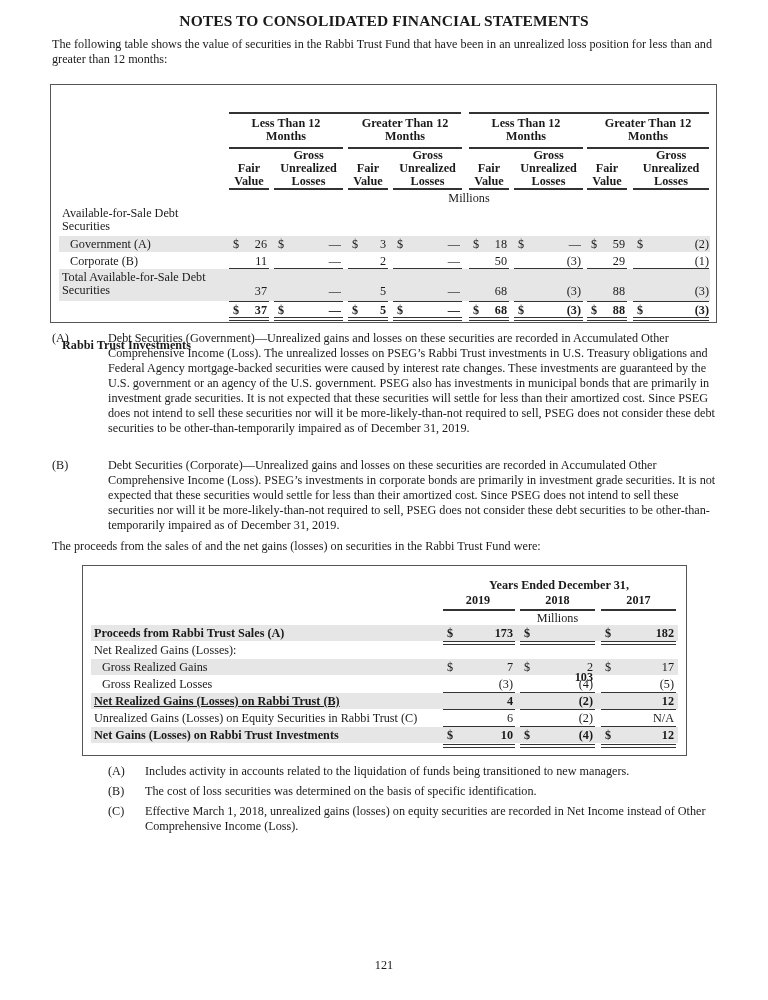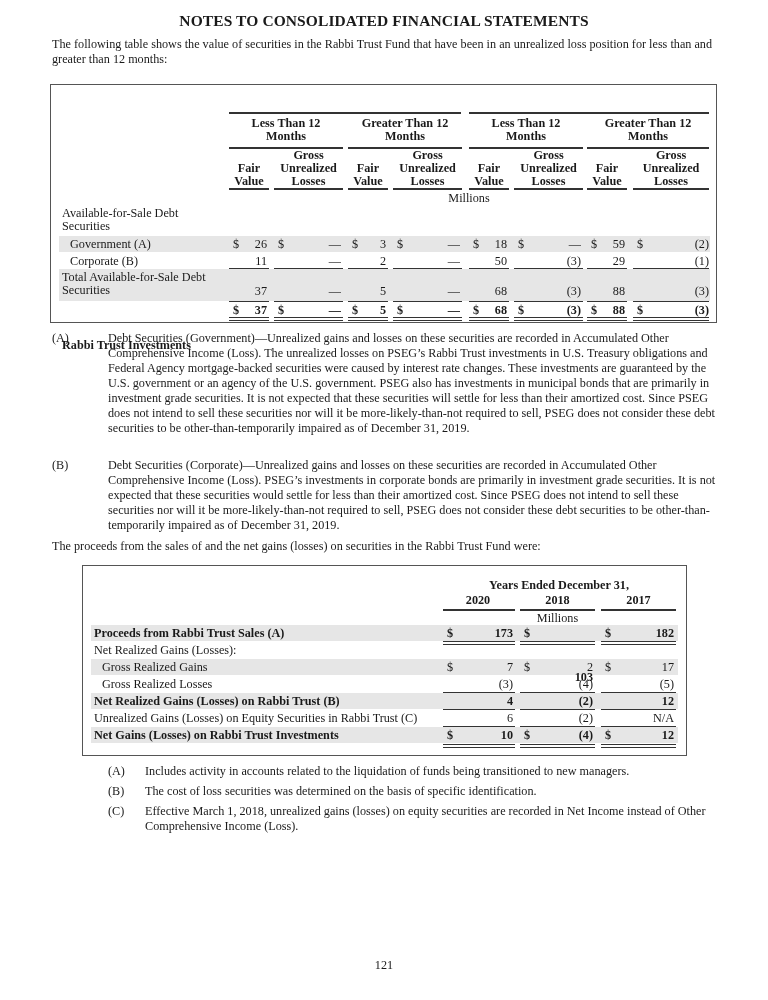--- a/index.html
+++ b/index.html
@@ -197,21 +197,21 @@
 </div>
 <div class="note" style="top:539px;">The proceeds from the sales of and the net gains (losses) on securities in the Rabbi Trust Fund were:</div>
 
 <div class="box2">
   <div class="shade" style="left:8px; top:59px; width:587px; height:16px;"></div>
   <div class="shade" style="left:8px; top:93px; width:587px; height:16px;"></div>
   <div class="shade" style="left:8px; top:127px; width:587px; height:16px;"></div>
   <div class="shade" style="left:8px; top:161px; width:587px; height:16px;"></div>
 
   <div class="cell bold c" style="left:360px; top:12px; width:232px;">Years Ended December 31,</div>
-  <div class="cell bold c" style="left:360px; top:27px; width:70px;">2020</div>
+  <div class="cell bold c" style="left:360px; top:27px; width:70px;">2019</div>
   <div class="cell bold c" style="left:437px; top:27px; width:75px;">2018</div>
   <div class="cell bold c" style="left:518px; top:27px; width:75px;">2017</div>
   <div class="hdr-line" style="left:360px; top:43px; width:72px;"></div>
   <div class="hdr-line" style="left:437px; top:43px; width:75px;"></div>
   <div class="hdr-line" style="left:518px; top:43px; width:75px;"></div>
   <div class="cell c" style="left:437px; top:45px; width:75px;">Millions</div>
 
   <div id="t2cells">
       <div class="cell bold" style="left: 11px; top: 60px;">Proceeds from Rabbi Trust Sales (A)</div>
       <div class="cell bold" style="left: 364px; top: 60px;">$</div>
@@ -234,21 +234,21 @@
       <div class="cell r" style="left: 449px; top: 94px; width: 61px;">2</div>
       <div class="cell" style="left: 522px; top: 94px;">$</div>
       <div class="cell r" style="left: 530px; top: 94px; width: 61px;">17</div>
       <div class="cell" style="left: 19px; top: 111px;">Gross Realized Losses</div>
       <div class="cell" style="left: 364px; top: 111px;"></div>
       <div class="cell r" style="left: 372px; top: 111px; width: 58px;">(3)</div>
       <div class="cell" style="left: 441px; top: 111px;"></div>
       <div class="cell r" style="left: 449px; top: 111px; width: 61px;">(4)</div>
       <div class="cell" style="left: 522px; top: 111px;"></div>
       <div class="cell r" style="left: 530px; top: 111px; width: 61px;">(5)</div>
-      <div class="cell bold" style="left: 11px; top: 128px;">Net Realized Gains (Losses) on Rabbi Trust (B)</div>
+      <div class="cell bold" style="left: 11px; top: 128px; text-decoration: underline;">Net Realized Gains (Losses) on Rabbi Trust (B)</div>
       <div class="cell bold" style="left: 364px; top: 128px;"></div>
       <div class="cell r bold" style="left: 372px; top: 128px; width: 58px;">4</div>
       <div class="cell bold" style="left: 441px; top: 128px;"></div>
       <div class="cell r bold" style="left: 449px; top: 128px; width: 61px;">(2)</div>
       <div class="cell bold" style="left: 522px; top: 128px;"></div>
       <div class="cell r bold" style="left: 530px; top: 128px; width: 61px;">12</div>
       <div class="cell" style="left: 11px; top: 145px;">Unrealized Gains (Losses) on Equity Securities in Rabbi Trust (C)</div>
       <div class="cell" style="left: 364px; top: 145px;"></div>
       <div class="cell r" style="left: 372px; top: 145px; width: 58px;">6</div>
       <div class="cell" style="left: 441px; top: 145px;"></div>

